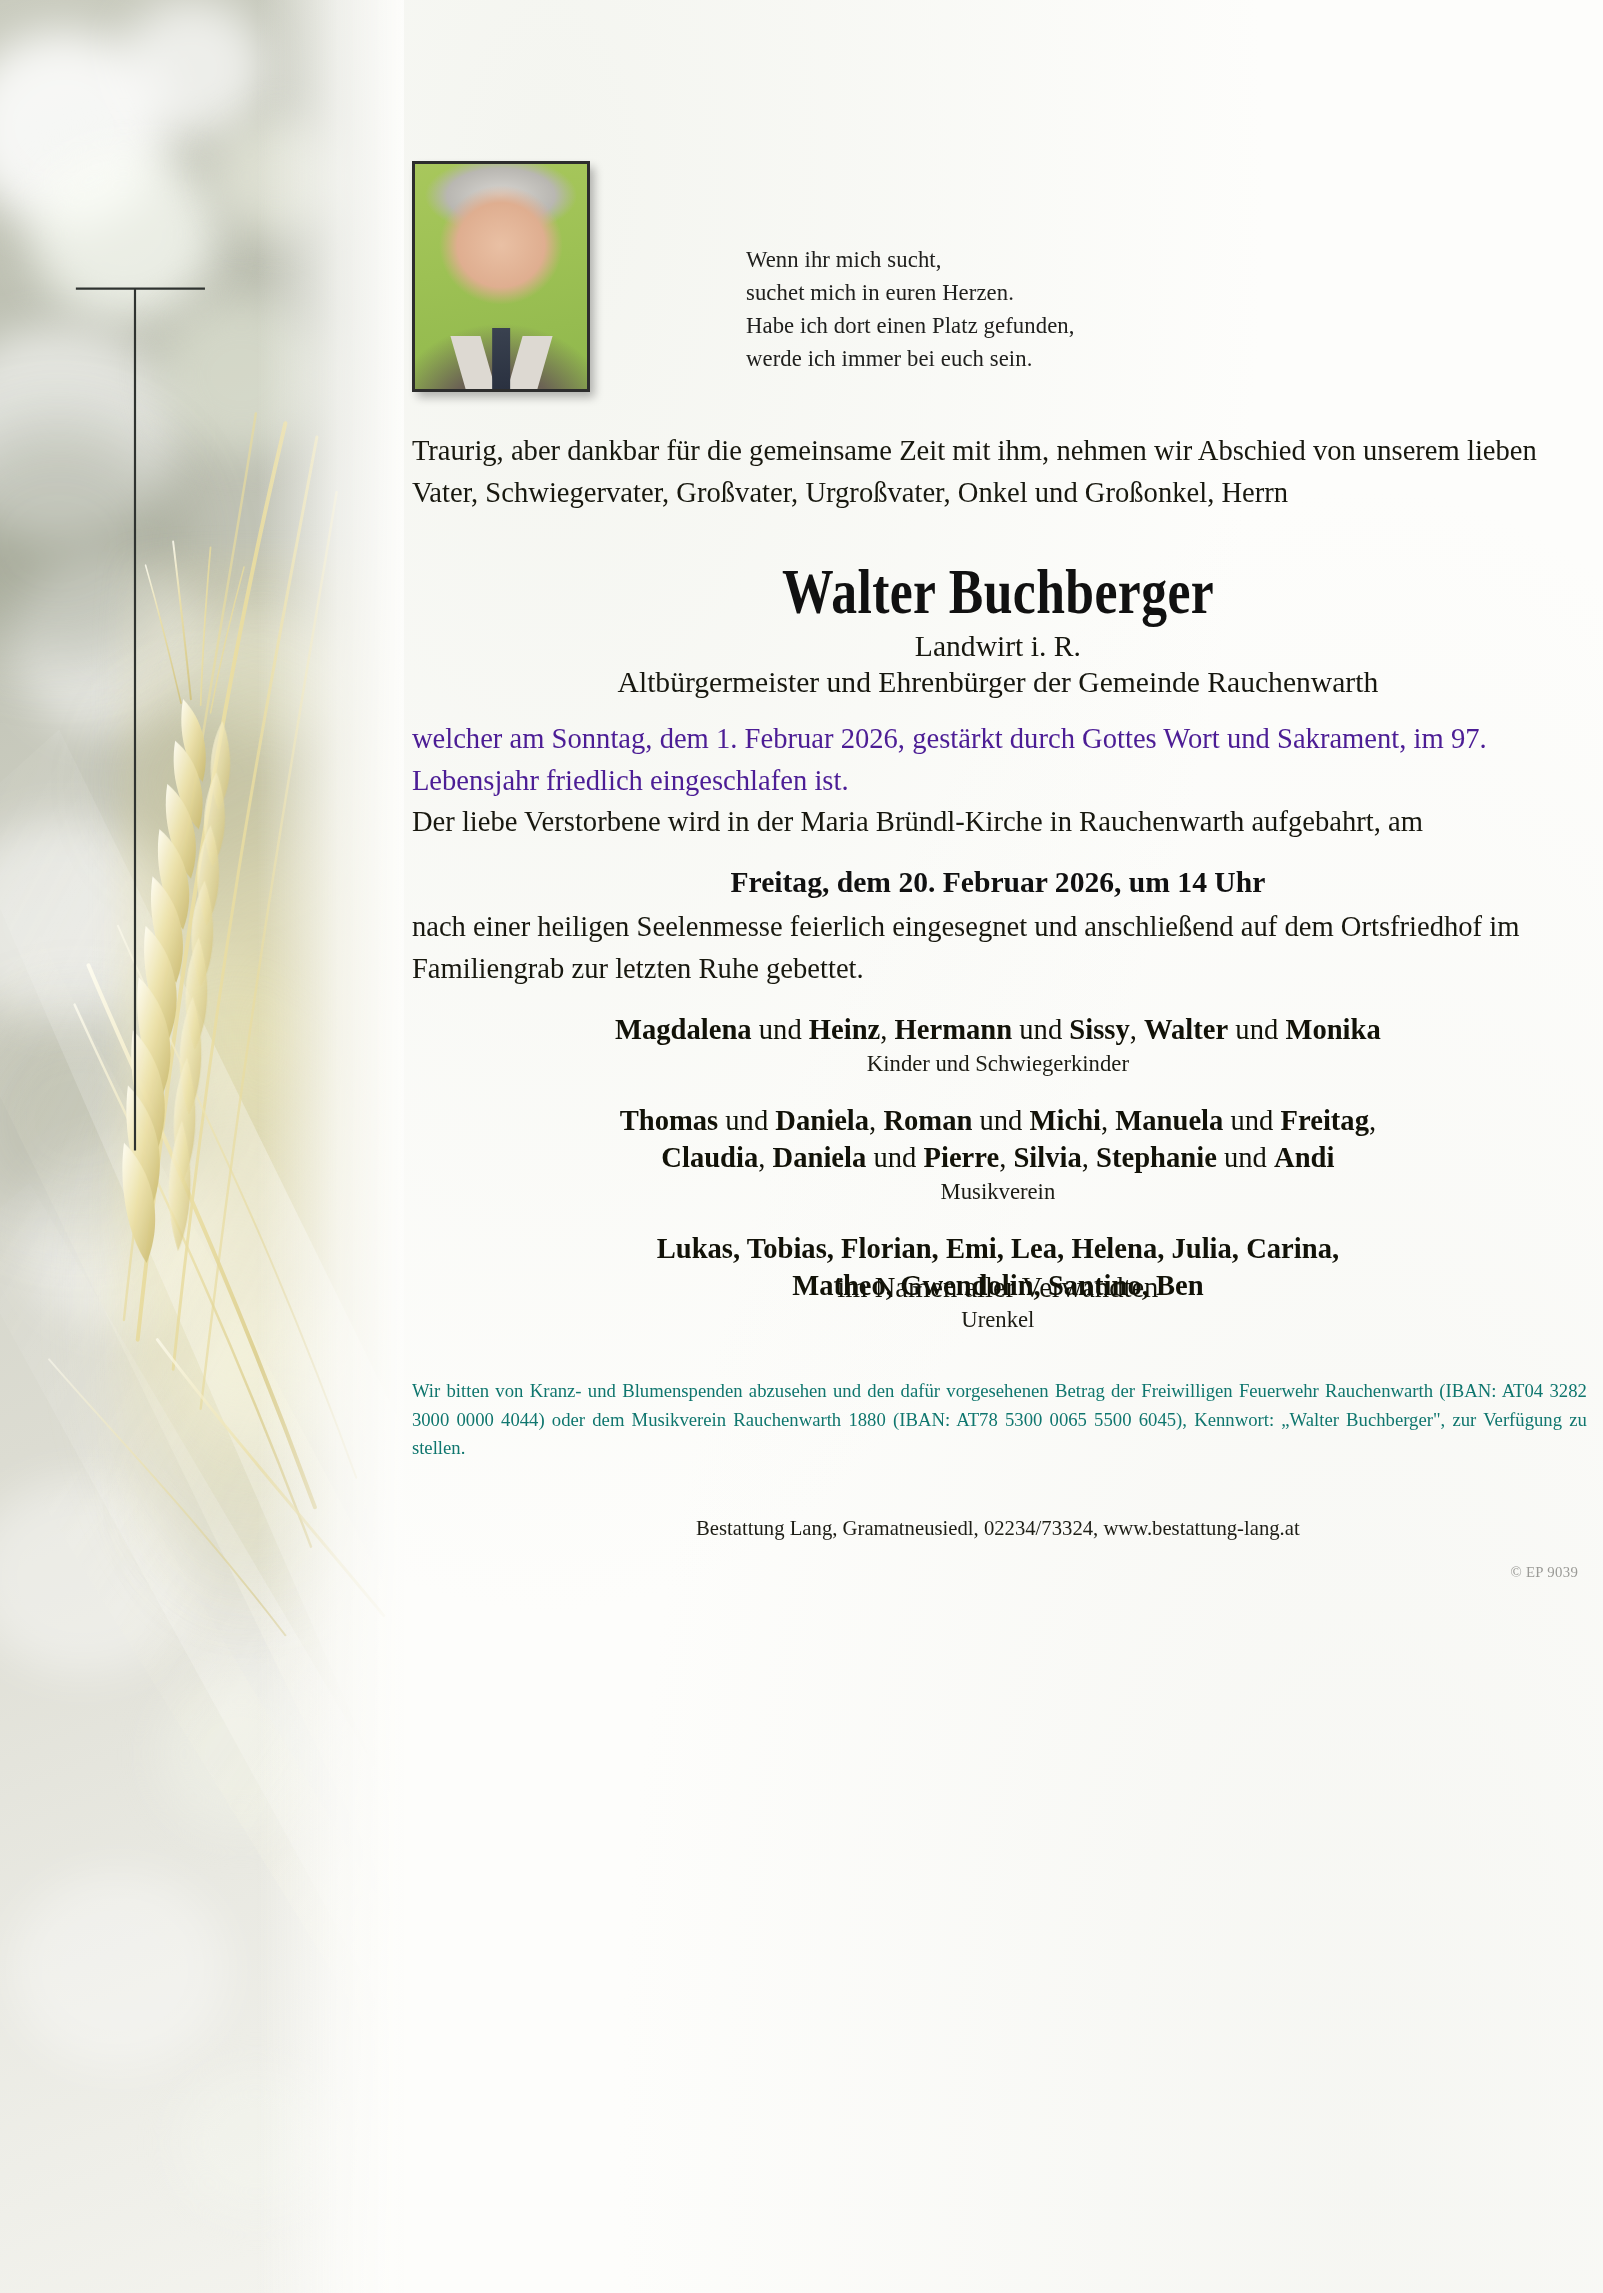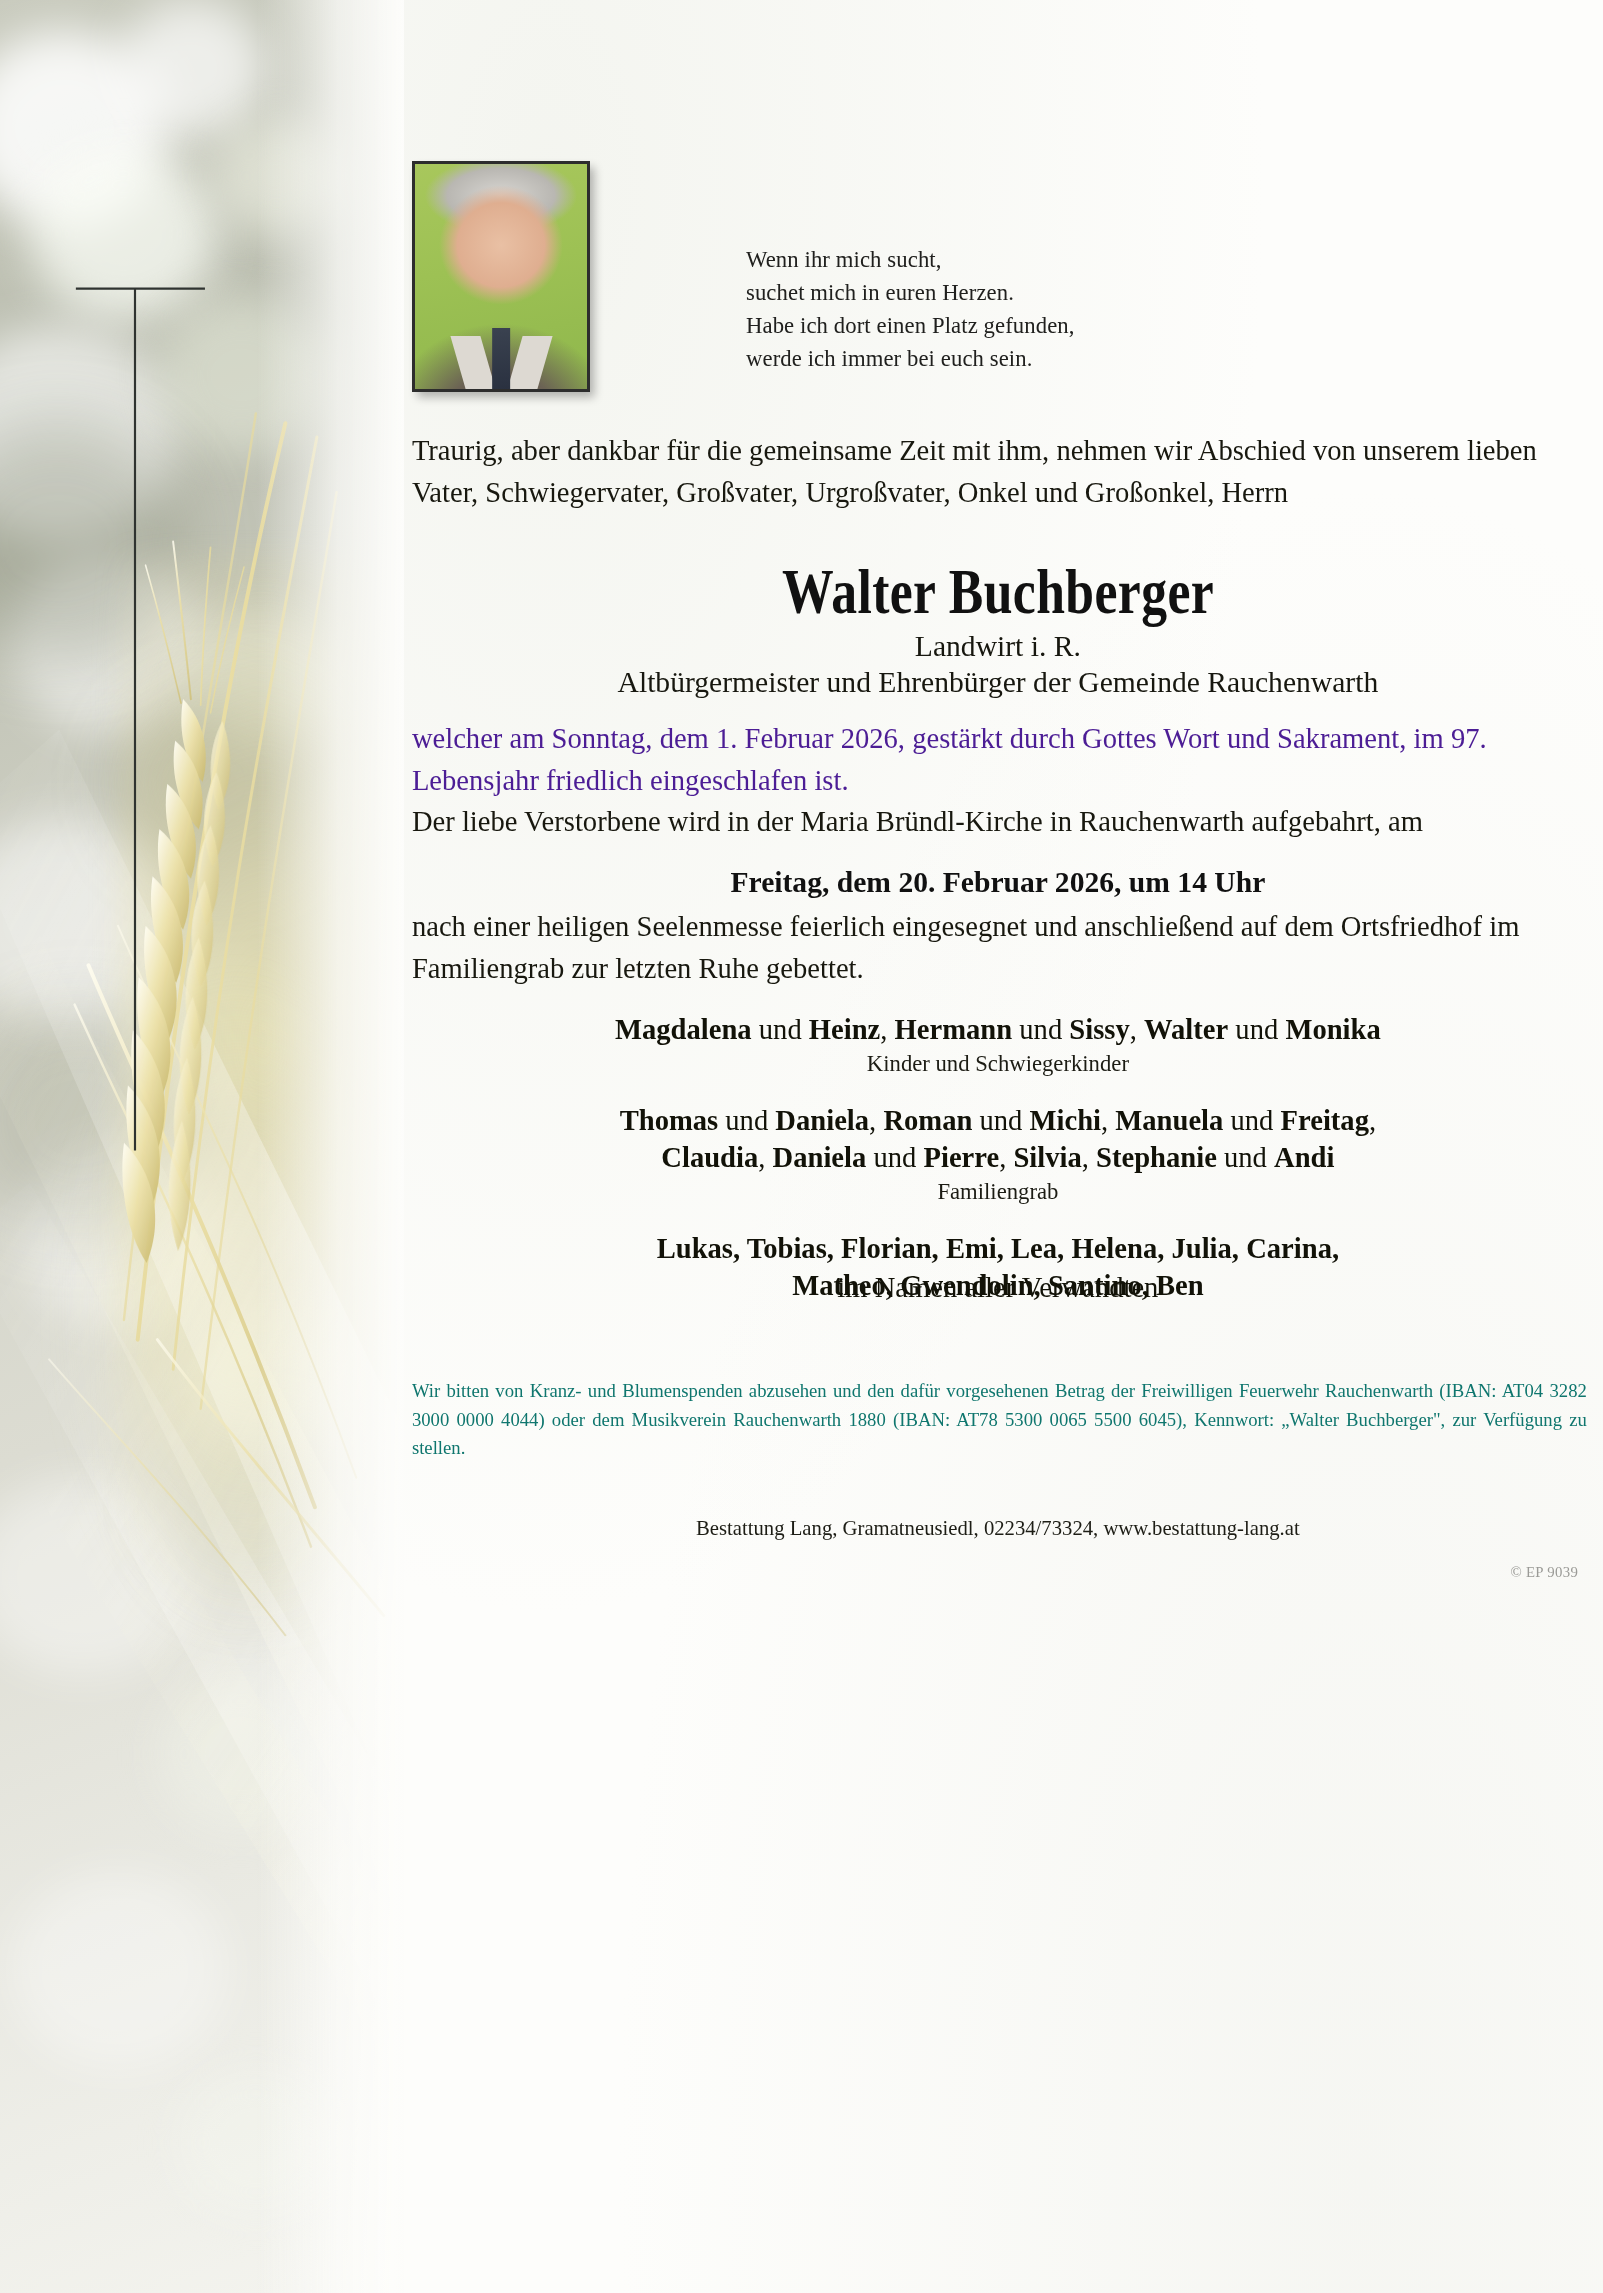--- a/index.html
+++ b/index.html
@@ -497,24 +497,25 @@
 
       <div class="para-burial">nach einer heiligen Seelenmesse feierlich eingesegnet und anschließend auf dem Ortsfriedhof im Familiengrab zur letzten Ruhe gebettet.</div>
 
       <div class="survivors">
         <div class="sv-group">
           <div class="sv-names"><b>Magdalena</b> und <b>Heinz</b>, <b>Hermann</b> und <b>Sissy</b>, <b>Walter</b> und <b>Monika</b></div>
           <div class="sv-role">Kinder und Schwiegerkinder</div>
         </div>
         <div class="sv-group">
           <div class="sv-names"><b>Thomas</b> und <b>Daniela</b>, <b>Roman</b> und <b>Michi</b>, <b>Manuela</b> und <b>Freitag</b>,<br><b>Claudia</b>, <b>Daniela</b> und <b>Pierre</b>, <b>Silvia</b>, <b>Stephanie</b> und <b>Andi</b></div>
-          <div class="sv-role">Familiengrab</div>
+          <div class="sv-role">Musikverein</div>
         </div>
         <div class="sv-group">
           <div class="sv-names"><b>Lukas, Tobias, Florian, Emi, Lea, Helena, Julia, Carina,<br>Matheo, Gwendolin, Santino, Ben</b></div>
+          <div class="sv-role">Urenkel</div>
         </div>
       </div>
 
       <div class="in-name">im Namen aller Verwandten</div>
 
       <div class="fineprint">Wir bitten von Kranz- und Blumenspenden abzusehen und den dafür vorgesehenen Betrag der Freiwilligen Feuerwehr Rauchenwarth (IBAN: AT04 3282 3000 0000 4044) oder dem Musikverein Rauchenwarth 1880 (IBAN: AT78 5300 0065 5500 6045), Kennwort: „Walter Buchberger", zur Verfügung zu stellen.</div>
 
       <div class="footer">Bestattung Lang, Gramatneusiedl, 02234/73324, www.bestattung-lang.at</div>
 
       <div class="copyright">© EP 9039</div>

